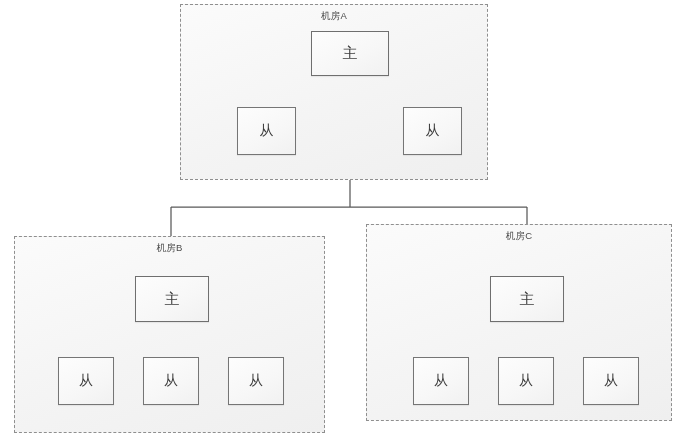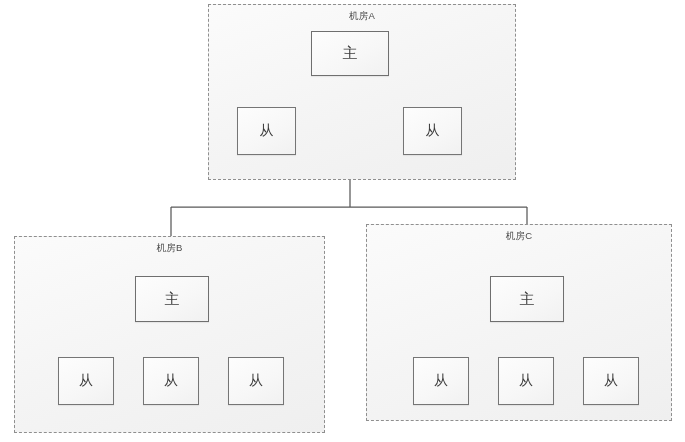--- a/index.html
+++ b/index.html
@@ -88,21 +88,21 @@
       <path d="M86,338 L86,355" marker-end="url(#arrow)"></path>
       <path d="M256,338 L256,355" marker-end="url(#arrow)"></path>
 
       <path d="M527,322 L527,355" marker-end="url(#arrow)"></path>
       <path d="M441,338 L611,338"></path>
       <path d="M441,338 L441,355" marker-end="url(#arrow)"></path>
       <path d="M611,338 L611,355" marker-end="url(#arrow)"></path>
     </g>
   </svg>
 
-  <div class="zone" style="left:208px;top:4px;width:308px;height:176px;">
+  <div class="zone" style="left:180px;top:4px;width:308px;height:176px;">
     <div class="zone-label">机房A</div>
   </div>
   <div class="node master" style="left:311px;top:31px;width:78px;height:45px;">
     <span>主</span>
   </div>
   <div class="node slave" style="left:237px;top:107px;width:59px;height:48px;">
     <span>从</span>
   </div>
   <div class="node slave" style="left:403px;top:107px;width:59px;height:48px;">
     <span>从</span>

